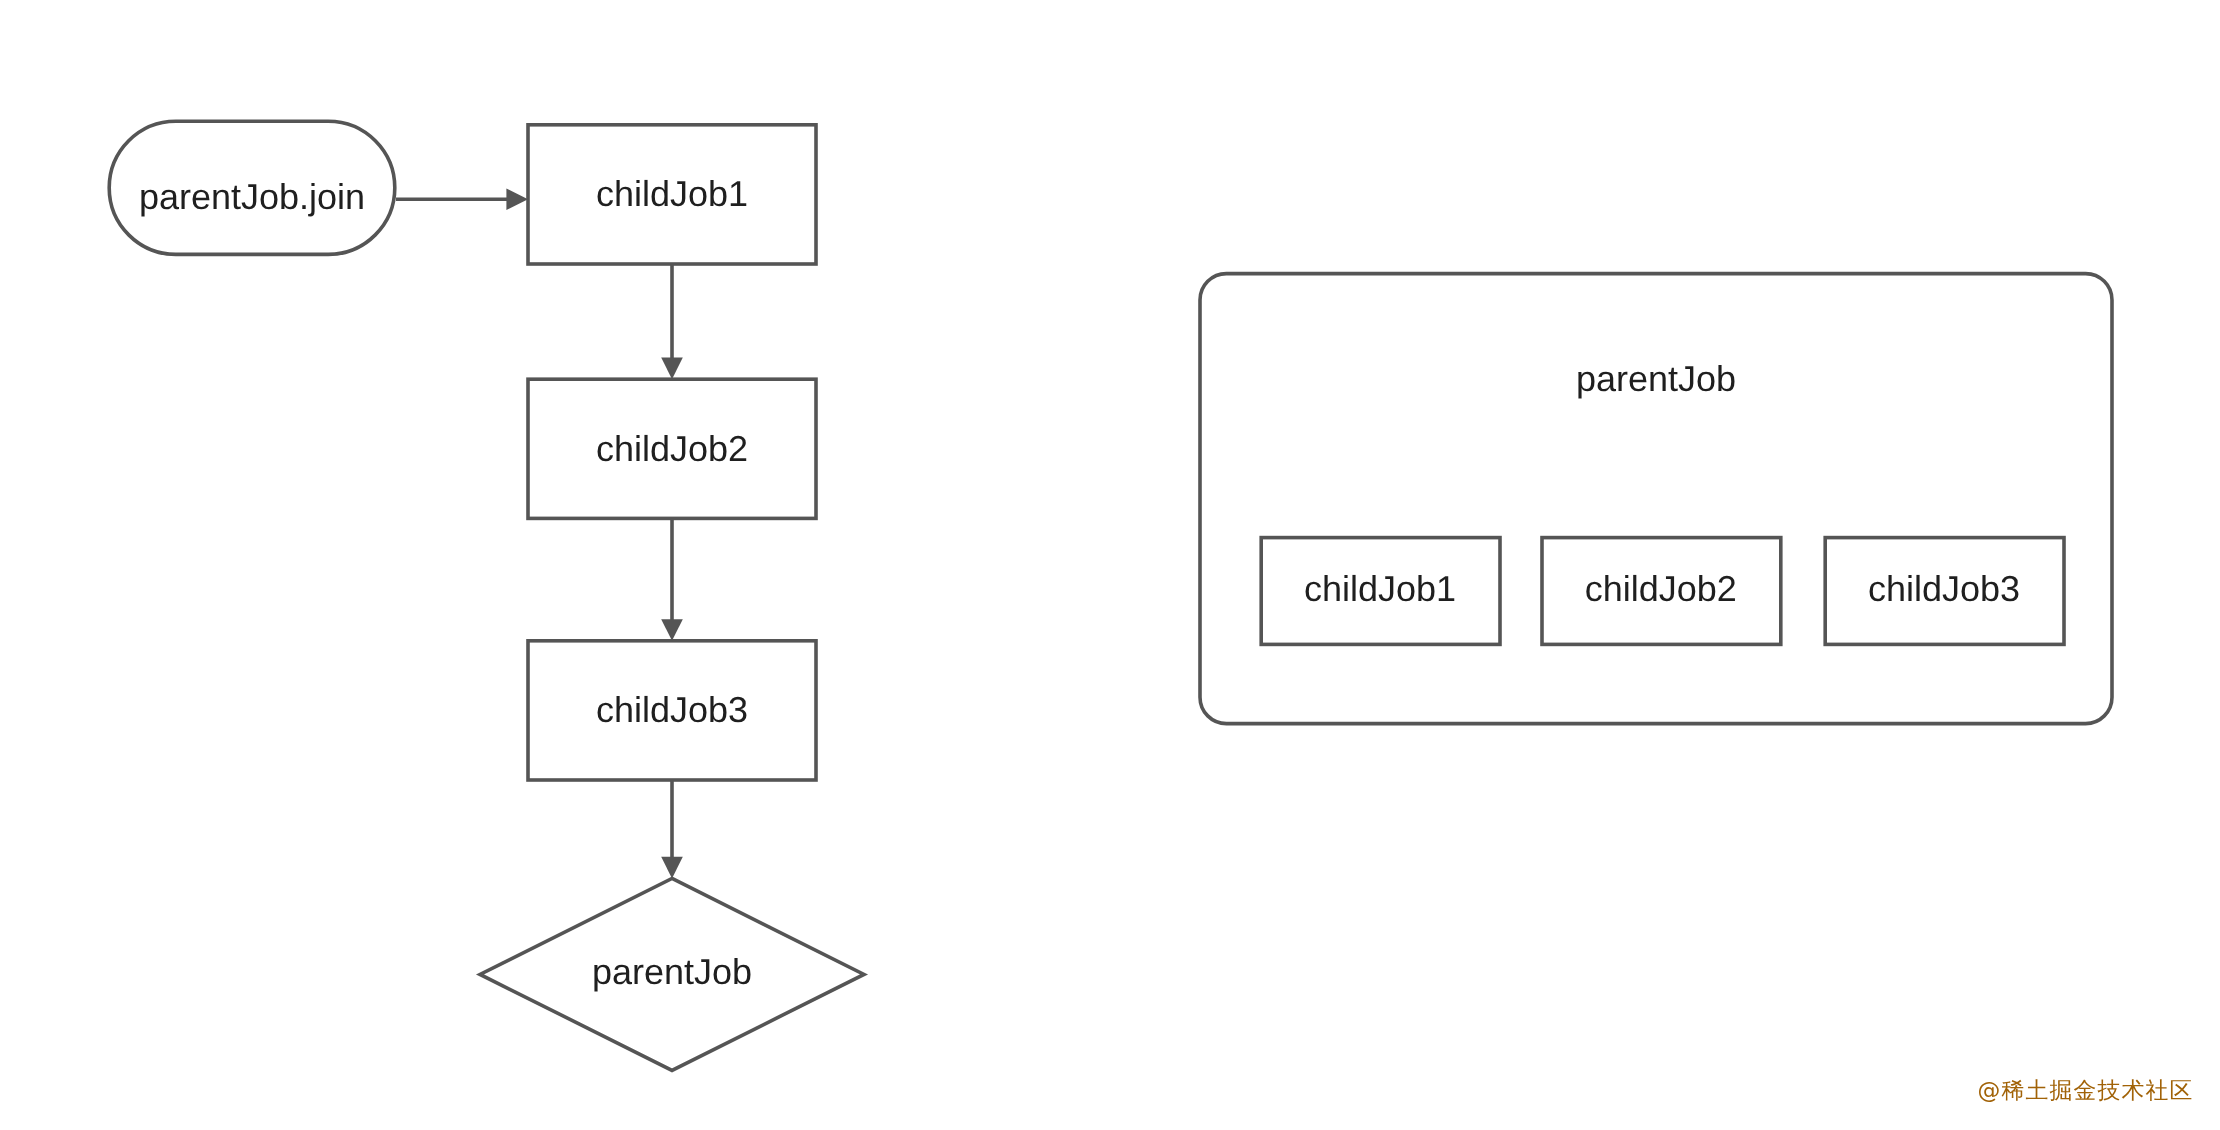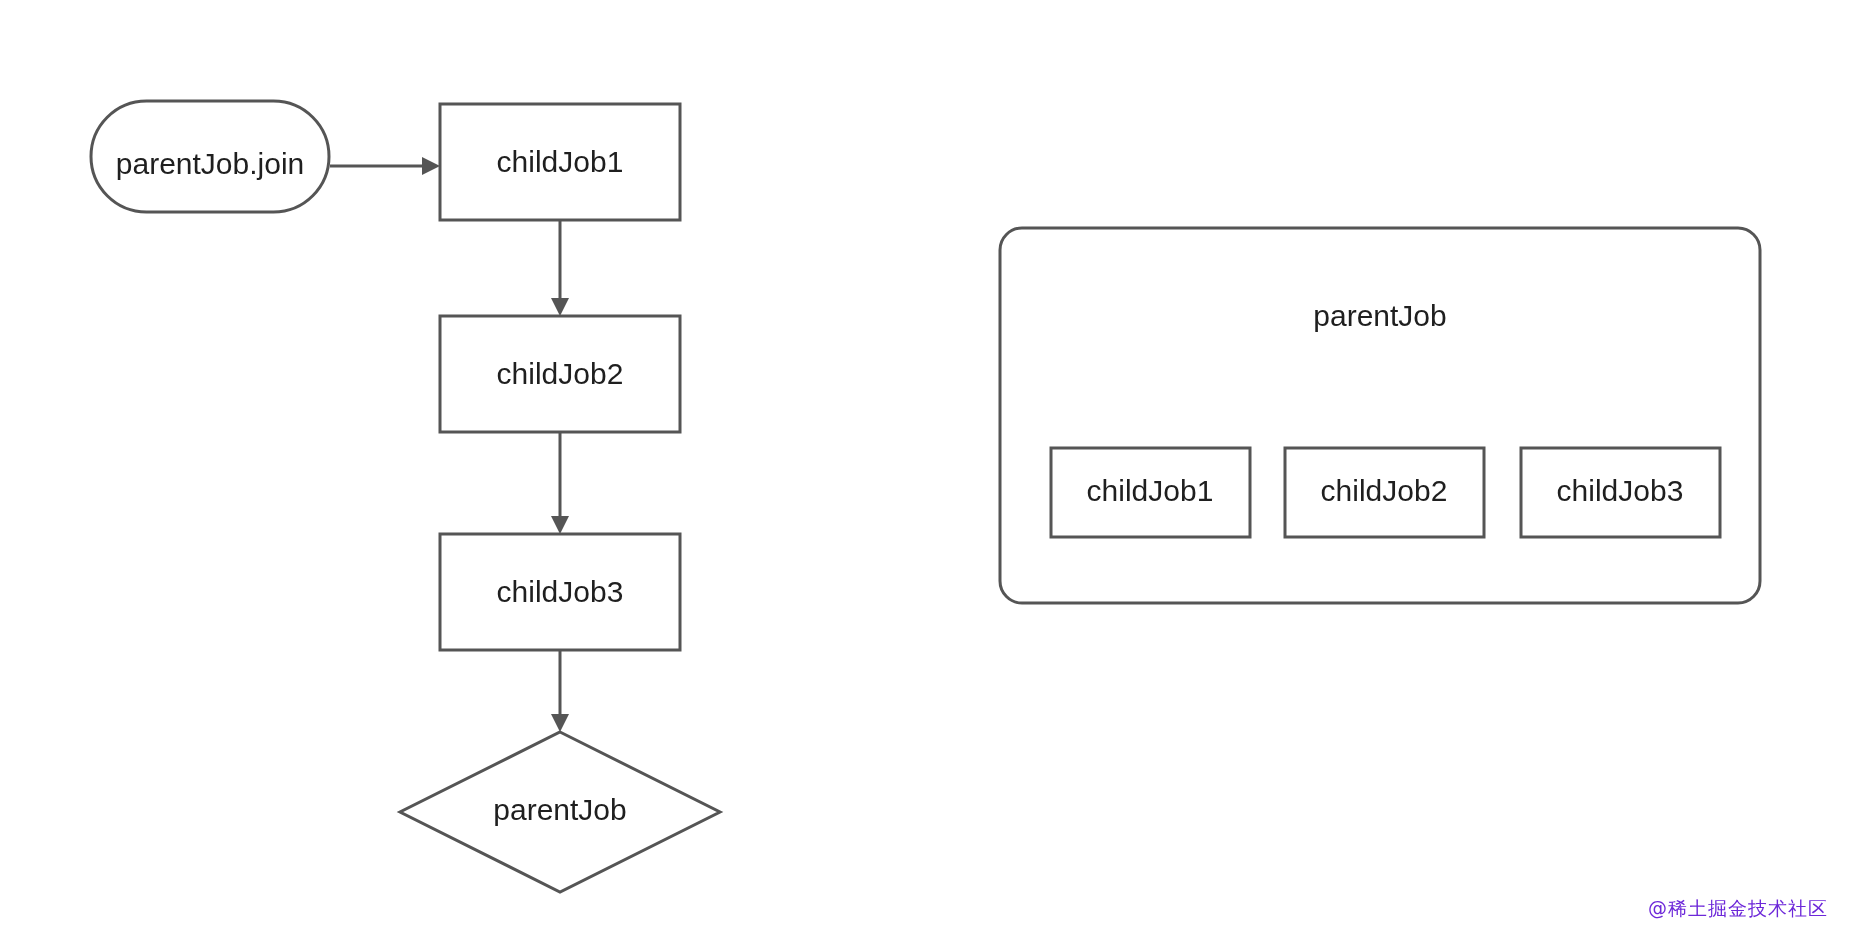--- a/index.html
+++ b/index.html
@@ -49,21 +49,21 @@
     fill: #ffffff;
     stroke: #555555;
     stroke-width: 3;
   }
   .watermark {
     position: absolute;
     right: 22px;
     bottom: 20px;
     font-family: "DejaVu Sans", sans-serif;
     font-size: 19px;
-    color: #6d28d9;
+    color: #a16207;
     letter-spacing: 1px;
     white-space: nowrap;
   }
 </style>
 </head>
 <body>
 
 <div id="canvas">
 
   <svg id="flow-svg" viewBox="0 0 1850 942">

